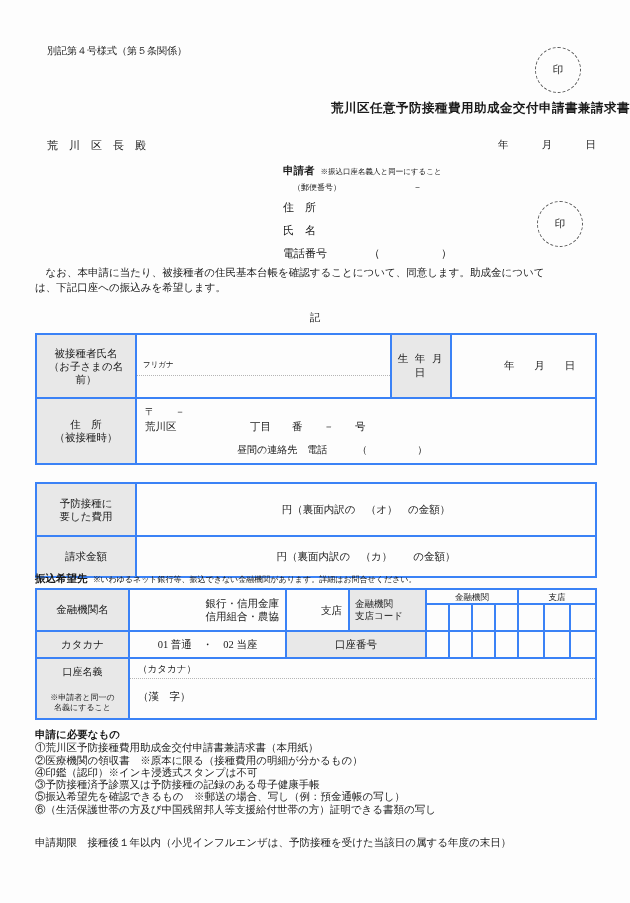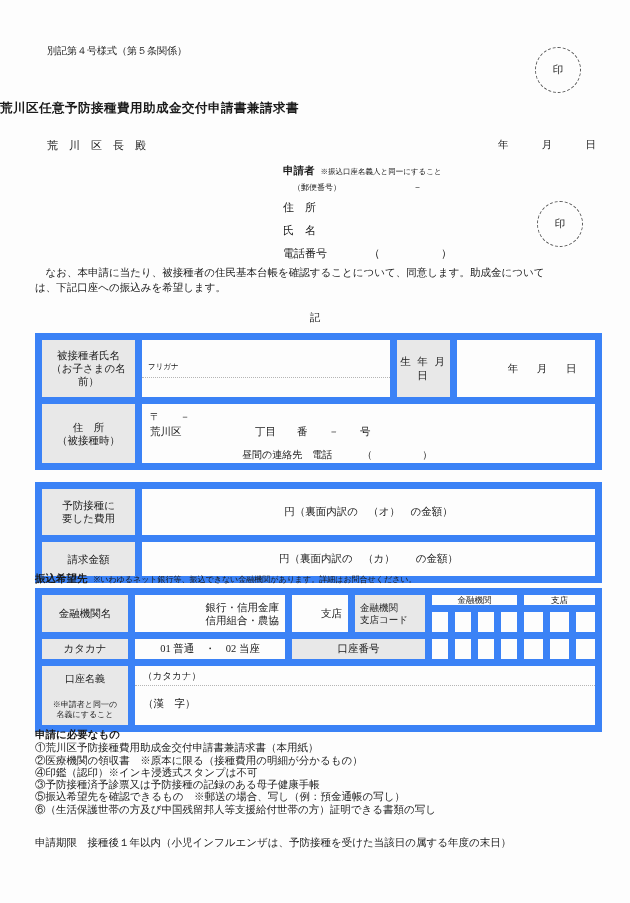--- a/index.html
+++ b/index.html
@@ -14,38 +14,38 @@
   .center { text-align:center; }
   .bold { font-weight:bold; }
 
   .form-number { left:47px; top:44px; font-size:10px; }
   .stamp-circle {
     width:46px; height:46px; border:1px dashed #555; border-radius:50%;
     display:flex; align-items:center; justify-content:center; font-size:10.5px;
   }
   .stamp1 { left:535px; top:47px; }
   .stamp2 { left:537px; top:201px; }
-  .title { left:0; top:100px; width:630px; text-align:left; font-size:12.5px; font-weight:bold; letter-spacing:0.5px; }
+  .title { left:0; top:100px; width:630px; text-align:right; font-size:12.5px; font-weight:bold; letter-spacing:0.5px; }
 
   .addressee { left:47px; top:138px; font-size:11px; }
   .head-date { left:498px; top:138px; width:98px; display:flex; justify-content:space-between; font-size:10.5px; }
 
   .applicant { left:283px; top:164px; font-size:10.5px; }
   .applicant .row { margin-bottom:3px; }
   .applicant .note { font-size:7.5px; margin-left:6px; }
   .applicant .postal { font-size:8px; margin-left:10px; }
   .applicant .postal-dash { margin-left:72px; font-size:9px; }
   .applicant .big { font-size:11px; line-height:20px; }
   .applicant .parens { margin-left:42px; letter-spacing:1px; }
 
   .bodytext { left:35px; top:266px; width:568px; font-size:10.5px; line-height:14.5px; }
   .ki { left:0; top:311px; width:630px; text-align:center; font-size:10.5px; }
 
   table.t { border-collapse:collapse; table-layout:fixed; }
-  table.t td { border:7px solid #3b82f6; vertical-align:middle; font-size:10.5px; padding:0; }
+  table.t td { border:2px solid #3b82f6; vertical-align:middle; font-size:10.5px; padding:0; }
   td.gray { background:#e8e8e8; }
   td.vtop { vertical-align:top; }
 
   .t1 { left:35px; top:333px; width:560px; }
   .t1 .lbl { line-height:13px; }
   .furigana { height:19px; font-size:7.5px; padding:3px 0 0 6px; border-bottom:1px dotted #b5b5b5; }
   .birth-lbl { font-size:10px; letter-spacing:2px; }
   .birth-cell { }
   .birth-flex { display:flex; justify-content:space-evenly; padding-left:32px; }
   .addr-cell { padding:5px 0 0 8px !important; vertical-align:top !important; line-height:15px; }

